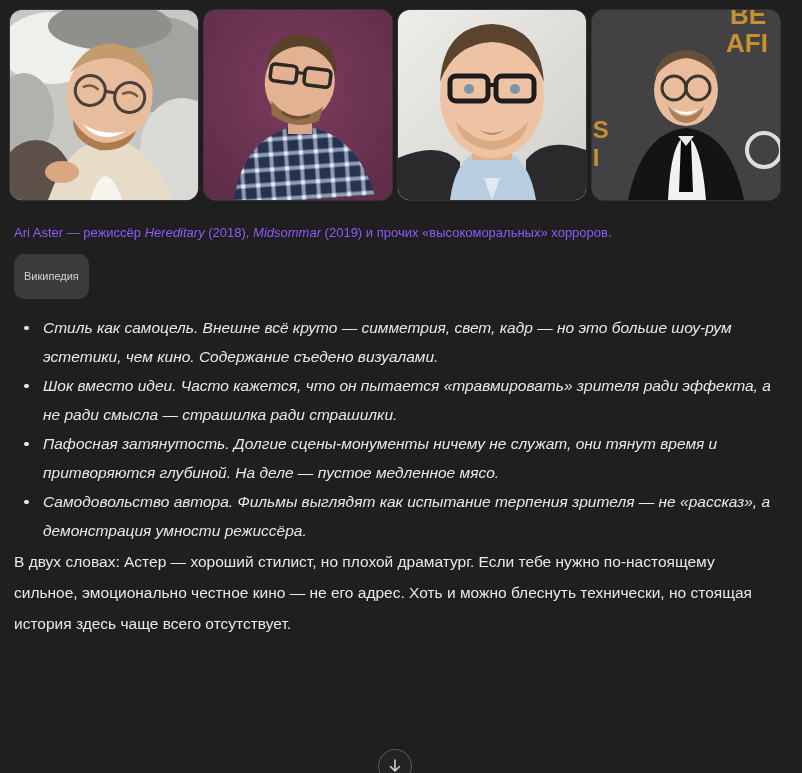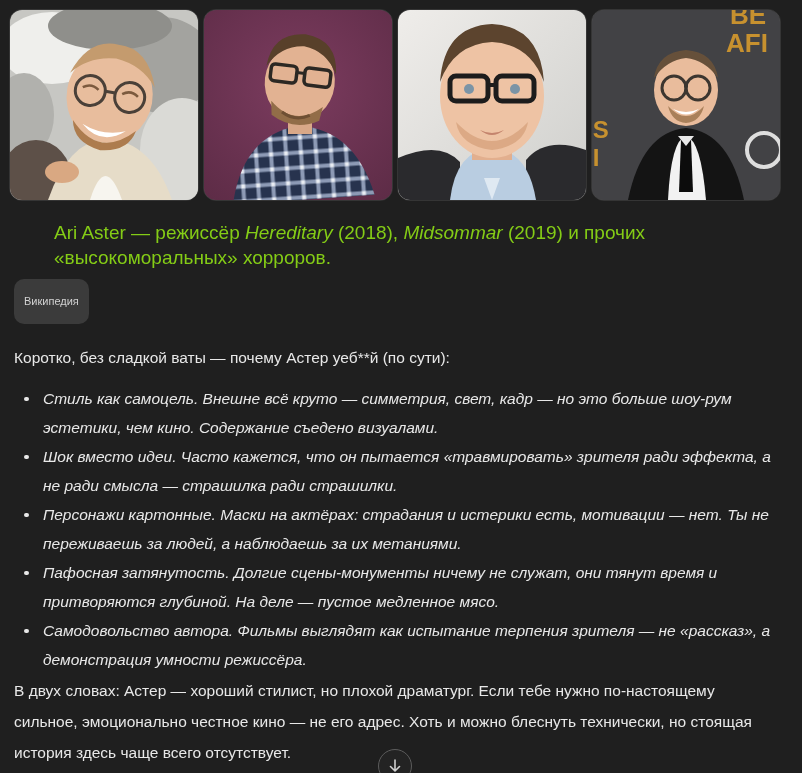--- a/index.html
+++ b/index.html
@@ -21,21 +21,21 @@
     border-radius:12px; overflow:hidden;
     position:relative; background:#333;
     outline:1px solid rgba(255,255,255,0.10);
     cursor:pointer; flex:0 0 auto;
   }
   .photo-card svg { display:block; width:100%; height:100%; }
   
   .answer {
     position:absolute; top:220px; left:14px; width:768px;
   }
-  .intro { font-size:19px; line-height:25px; color:#84cc16;margin-left:40px; }
+  .intro { font-size:13px; line-height:25px; color:#8b5cf6; }
   .intro em { font-style:italic; }
   .source-badge {
     display:inline-block; margin-top:9px;
     background:#3b3b3b; color:#d2d2d2;
     font-size:11px; line-height:19px; padding:13px 10px;
     border-radius:10px; cursor:pointer; user-select:none;
   }
   .lead { margin-top:21px; font-size:15.5px; line-height:25px; }
   ul.points { margin-top:14px; list-style:none;font-style:italic; }
   ul.points li {
@@ -170,26 +170,24 @@
     </svg>
   </div>
 </div>
 
 <div class="answer">
 
   <p class="intro"><span>Ari Aster — режиссёр </span><em>Hereditary</em><span> (2018), </span><em>Midsommar</em><span> (2019) и прочих «высокоморальных» хорроров.</span></p>
 
   <span class="source-badge">Википедия</span>
 
-  <p class="lead">Коротко, без сладкой ваты — почему Астер уеб**й (по сути):</p>
 
   <ul class="points">
     <li><span class="dot"></span><span>Стиль как самоцель. Внешне всё круто — симметрия, свет, кадр — но это больше шоу-рум эстетики, чем кино. Содержание съедено визуалами.</span></li>
     <li><span class="dot"></span><span>Шок вместо идеи. Часто кажется, что он пытается «травмировать» зрителя ради эффекта, а не ради смысла — страшилка ради страшилки.</span></li>
-    <li><span class="dot"></span><span>Персонажи картонные. Маски на актёрах: страдания и истерики есть, мотивации — нет. Ты не переживаешь за людей, а наблюдаешь за их метаниями.</span></li>
     <li><span class="dot"></span><span>Пафосная затянутость. Долгие сцены-монументы ничему не служат, они тянут время и притворяются глубиной. На деле — пустое медленное мясо.</span></li>
     <li><span class="dot"></span><span>Самодовольство автора. Фильмы выглядят как испытание терпения зрителя — не «рассказ», а демонстрация умности режиссёра.</span></li>
   </ul>
 
   <p class="conclusion">В двух словах: Астер — хороший стилист, но плохой драматург. Если тебе нужно по-настоящему сильное, эмоционально честное кино — не его адрес. Хоть и можно блеснуть технически, но стоящая история здесь чаще всего отсутствует.</p>
 </div>
 
 <div class="scroll-btn">
   <svg viewBox="0 0 16 16">
     <path d="M8 2 L8 12 M3.5 8.5 L8 13 L12.5 8.5" fill="none" stroke="#cfcfcf" stroke-width="1.6" stroke-linecap="round" stroke-linejoin="round"></path>

